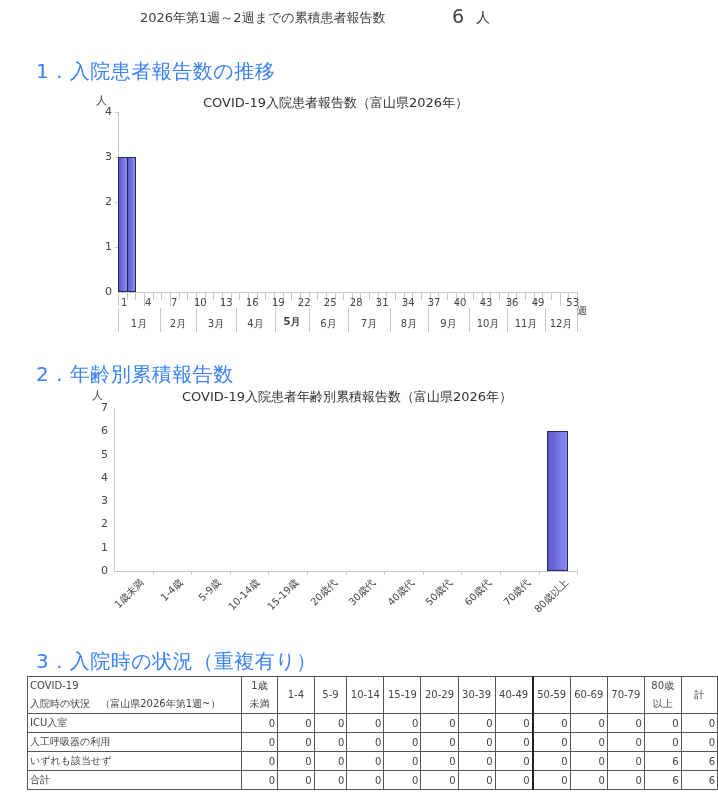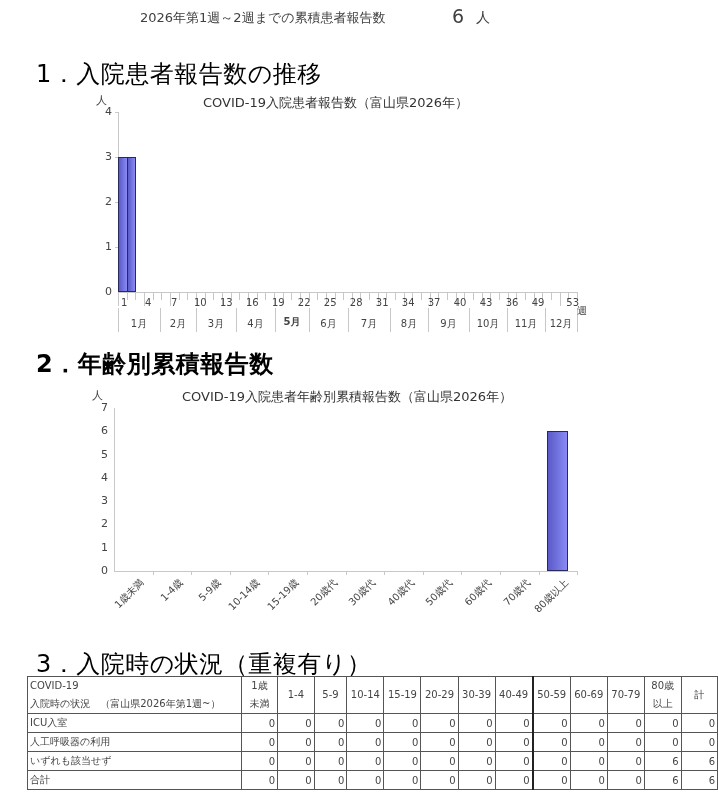--- a/index.html
+++ b/index.html
@@ -1,21 +1,21 @@
 <!DOCTYPE html>
 <html><head>
 <meta charset="utf-8">
 <style>
   html,body{margin:0;padding:0;background:#ffffff;}
   body{width:718px;height:800px;position:relative;overflow:hidden;font-family:"DejaVu Sans","Liberation Sans",sans-serif;color:#333;}
   .abs{position:absolute;}
   .summary{left:140px;top:9px;font-size:13px;color:#404040;white-space:nowrap;}
   .summary-num{left:452px;top:5px;font-size:19px;color:#404040;}
   .summary-unit{left:476px;top:9px;font-size:14px;color:#404040;}
-  .section-title{font-size:24px;color:#000000;white-space:nowrap;letter-spacing:0.5px;}
+  .section-title{font-size:20px;color:#3b82f6;white-space:nowrap;letter-spacing:0.5px;}
   .chart-title{font-size:13px;color:#333;white-space:nowrap;}
   .ylabel-unit{font-size:11px;color:#444;}
   .ytick{font-size:11px;color:#444;width:16px;text-align:right;}
   .axis-line{background:#c8c8c8;}
   .bar{background:linear-gradient(to right,#5a5ac8,#8a8af5);border:1px solid #2a2a5a;box-sizing:border-box;}
   .xtick-label{font-size:10px;color:#444;white-space:nowrap;}
   .month-label{font-size:10px;color:#444;white-space:nowrap;text-align:center;}
   .age-label{font-size:10px;color:#444;white-space:nowrap;transform-origin:right top;transform:rotate(-45deg);text-align:right;}
   table.status{position:absolute;left:27px;top:676px;border-collapse:collapse;font-size:10px;color:#444;}
   table.status td{border:1px solid #555;height:18px;padding:0 2px;}
@@ -149,21 +149,21 @@
       <div class="abs month-label" style="left:348px;top:317px;width:42px;">7月</div>
       <div class="abs month-label" style="left:390px;top:317px;width:38px;">8月</div>
       <div class="abs month-label" style="left:428px;top:317px;width:41px;">9月</div>
       <div class="abs month-label" style="left:469px;top:317px;width:38px;">10月</div>
       <div class="abs month-label" style="left:507px;top:317px;width:38px;">11月</div>
       <div class="abs month-label" style="left:545px;top:317px;width:32px;">12月</div>
     </div>
   <div class="abs xtick-label" style="left:577px;top:304px;">週</div>
 </div>
 
-<div class="abs section-title" style="left:36px;top:348px;font-weight:bold;">2．年齢別累積報告数</div>
+<div class="abs section-title" style="left:36px;top:361px;">2．年齢別累積報告数</div>
 
 <div class="abs" id="chart2" style="left:0;top:0;width:718px;height:640px;">
   <div class="abs chart-title" style="left:182px;top:388px;">COVID-19入院患者年齢別累積報告数（富山県2026年）</div>
   <div class="abs ylabel-unit" style="left:92px;top:388px;">人</div>
   <div id="c2-yticks">
       <div class="abs ytick" style="left:92px;top:564px;">0</div>
       <div class="abs ytick" style="left:92px;top:540.7142857142857px;">1</div>
       <div class="abs ytick" style="left:92px;top:517.4285714285714px;">2</div>
       <div class="abs ytick" style="left:92px;top:494.1428571428571px;">3</div>
       <div class="abs ytick" style="left:92px;top:470.8571428571429px;">4</div>

